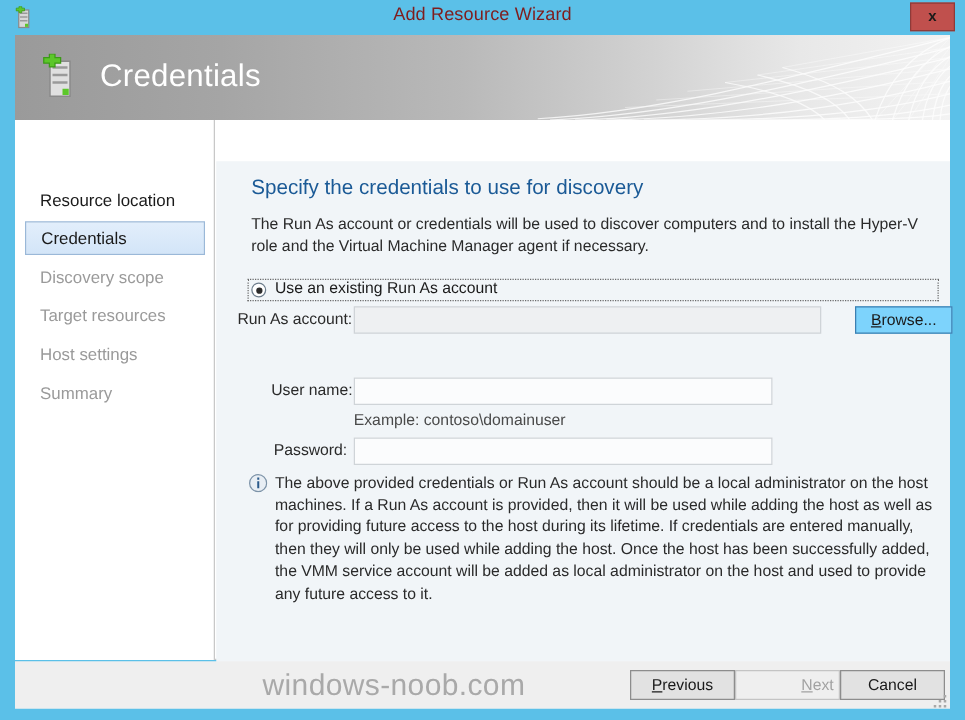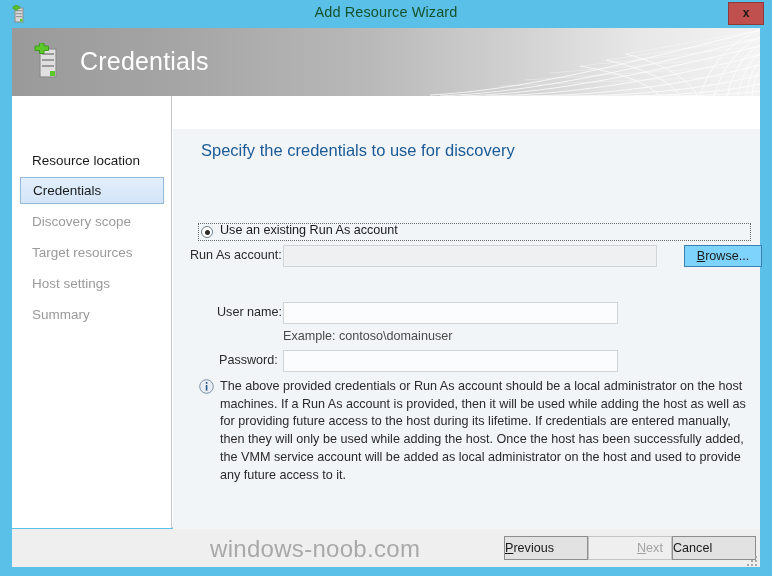--- a/index.html
+++ b/index.html
@@ -29,21 +29,21 @@
     position: absolute;
     left: 10px; top: 5px;
     width: 18px; height: 19px;
   }
   .titlebar-title {
     position: absolute;
     left: 0; top: 4px;
     width: 772px;
     text-align: center;
     font-size: 14.5px;
-    color: #14532d;
+    color: #7f1d1d;
     letter-spacing: .1px;
   }
   .close-button {
     position: absolute;
     right: 8px; top: 2px;
     width: 36px; height: 23px;
     background: #c0504d;
     border: 1px solid #8f3a38;
     color: #1a1a1a;
     font-size: 12px;
@@ -294,21 +294,21 @@
     letter-spacing: .3px;
   }
   .btn {
     position: absolute;
     top: 536px;
     width: 84px; height: 24px;
     background: #e2e2e2;
     border: 1px solid #8d8d8d;
     font-size: 12.6px;
     color: #1a1a1a;
-    text-align: left;
+    text-align: center;
     line-height: 22px;
     cursor: pointer;
     font-family: "Liberation Sans", sans-serif;
   }
   .btn u { text-decoration: underline; }
   .btn-prev { left: 504px; }
   .btn-next {
     left: 588px;
     background: #efefef;
     border: 1px solid #c4c4c4;
@@ -410,20 +410,21 @@
         <span>Host settings</span>
       </div>
       <div class="nav-item" style="top:164px;">
         <span>Summary</span>
       </div>
     </div>
 
     <div class="content">
 
       <div class="page-heading">Specify the credentials to use for discovery</div>
+      <div class="page-desc">The Run As account or credentials will be used to discover computers and to install the Hyper-V role and the Virtual Machine Manager agent if necessary.</div>
 
       <div class="opt1-row">
         <span class="radio checked opt1-radio"></span>
         <span class="opt1-label">Use an existing Run As account</span>
       </div>
 
       <div class="runas-label">Run As account:</div>
       <input class="runas-input" type="text" disabled="" value="" style="">
       <div class="browse-button"><u>B</u>rowse...</div>
 

